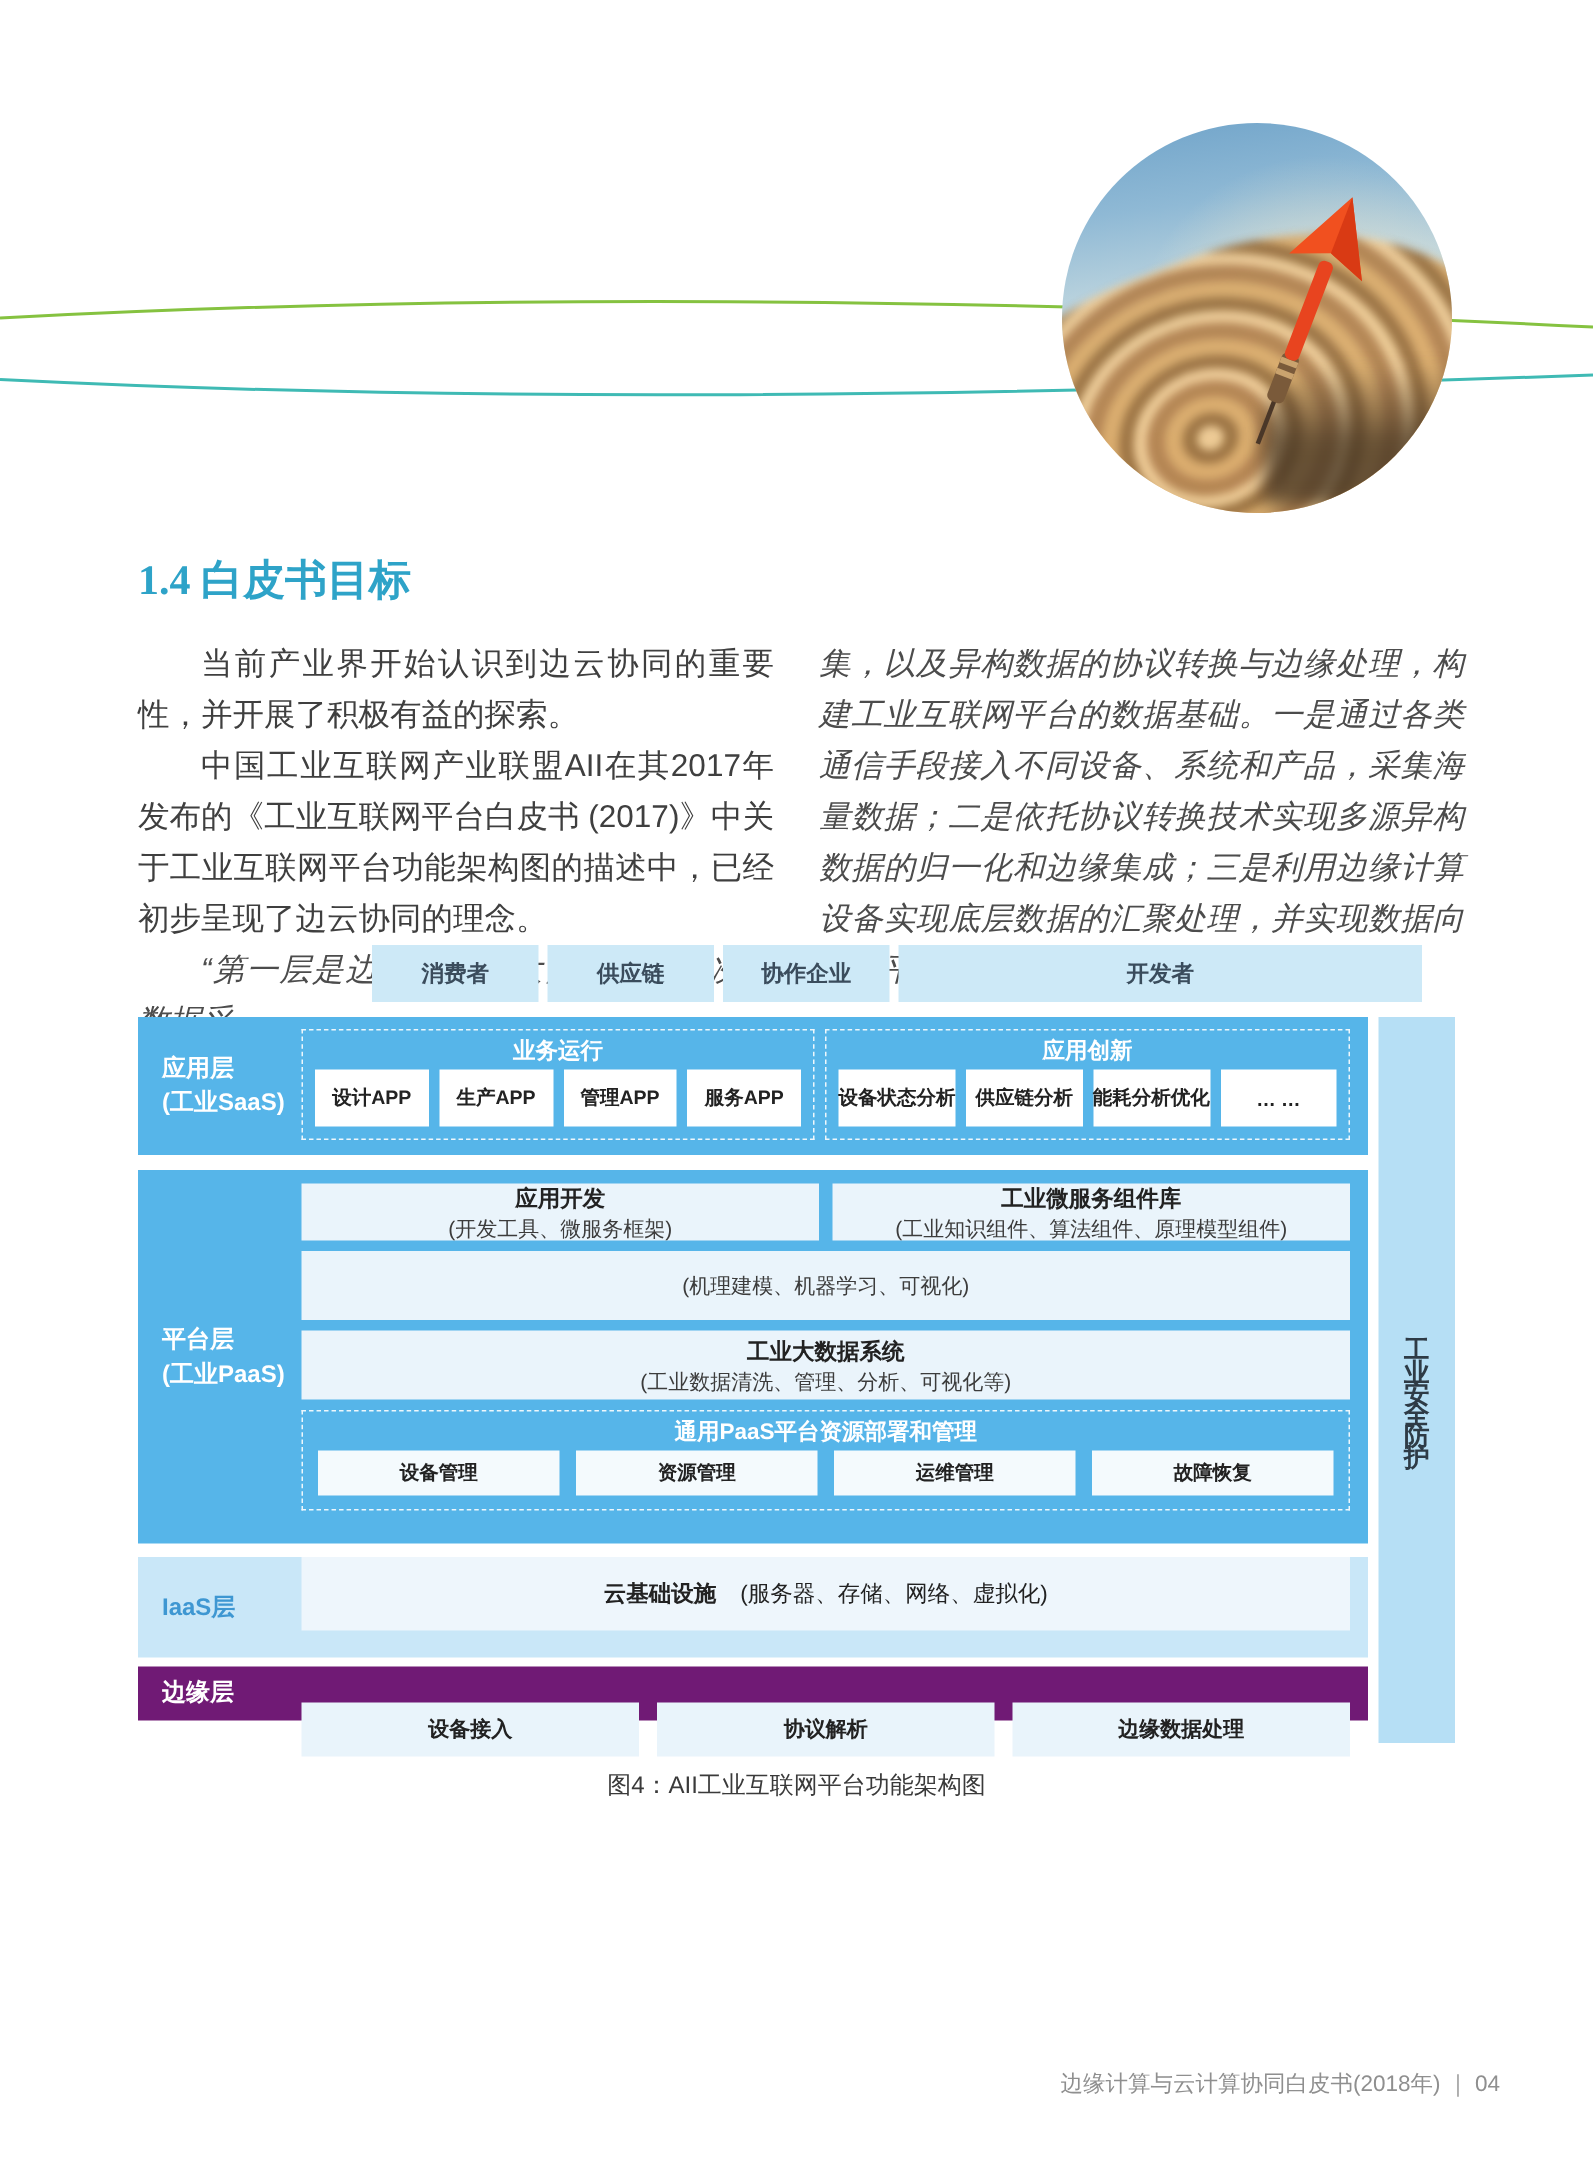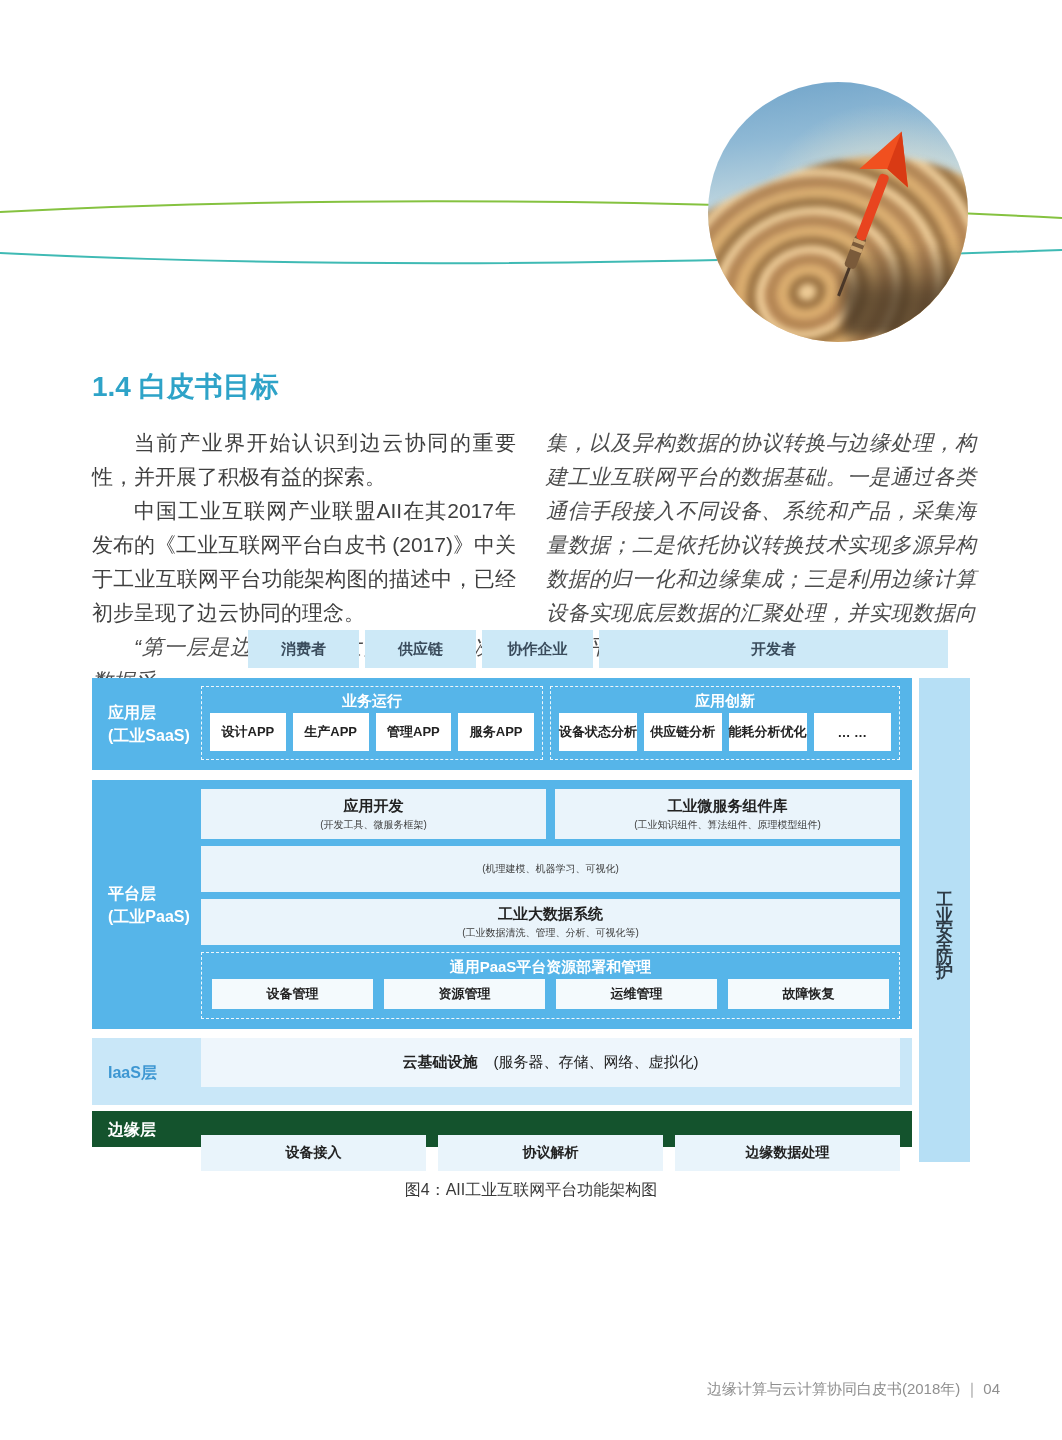--- a/index.html
+++ b/index.html
@@ -18,60 +18,60 @@
     background:radial-gradient(circle at 67% 58%,rgba(255,255,248,.98) 0%,rgba(255,247,222,.85) 11%,rgba(255,240,205,.38) 30%,rgba(255,240,205,0) 56%);}
   .photo .board{position:absolute;left:-34%;bottom:-52%;width:160%;height:118%;
     transform:rotate(-21deg);border-radius:45%;
     background:repeating-radial-gradient(ellipse at 48% 38%,#ecc994 0 9px,#9a7140 9px 19px,#d8aa6b 19px 31px,#b28250 31px 43px);
     filter:blur(3px);opacity:.95;}
   .photo .silhouette{position:absolute;right:-6%;bottom:2%;width:54%;height:36%;
     background:linear-gradient(180deg,rgba(96,74,48,0) 0%,rgba(74,57,38,.8) 55%);
     border-radius:40% 20% 0 0;filter:blur(6px);}
   .photo .dart{position:absolute;left:82px;top:34px;}
   
-  .title{position:absolute;left:92px;top:368px;margin:0;font-size:28px;font-weight:bold;color:#2ea3c8;}
+  .title{position:absolute;left:92px;top:368px;margin:0;font-size:28px;font-weight:bold;color:#2ea3c8;font-family:Liberation Serif, serif;}
   .columns{position:absolute;left:92px;top:426px;width:884px;display:flex;justify-content:space-between;}
   .col{width:424px;font-size:21px;line-height:34px;color:#3f3f3f;text-align:justify;}
   .col.right{width:430px;}
   .col p{margin:0;}
   .indent{text-indent:2em;}
   .quote{font-style:italic;color:#4c4c4c;}
   
   .diagram{position:absolute;left:92px;top:630px;width:878px;height:532px;z-index:3;font-size:14px;}
   .d-body{position:absolute;left:0;top:0;width:820px;}
   .top-row{display:flex;gap:6px;margin-left:113px;width:700px;height:38px;padding-left:43px;}
   .top-box{background:#cde9f7;color:#3a4c5c;font-weight:600;font-size:15px;
     display:flex;align-items:center;justify-content:center;}
   .top-box.w1{width:111px;} .top-box.grow{flex:1;}
   .band{position:relative;width:820px;}
   .band.blue{background:#56b5e9;}
   .band.app{margin-top:10px;height:92px;}
   .band.paas{margin-top:10px;height:249px;}
   .band.iaas{margin-top:8px;height:67px;background:#c9e7f8;}
-  .band.edge{margin-top:6px;height:36px;background:#14532d;}
+  .band.edge{margin-top:6px;height:36px;background:#701a75;}
   .band-label{position:absolute;left:16px;top:50%;transform:translateY(-50%);
     color:#ffffff;font-weight:bold;font-size:16px;line-height:23px;}
   .band-label.blue-text{color:#3e97d2;}
   .band-content{margin-left:109px;margin-right:12px;}
   
   .app-groups{display:flex;gap:7px;padding-top:8px;}
   .dash-group{border:1px dashed rgba(255,255,255,.9);padding:2px 8px 8px;}
   .dash-group.g1{width:324px;} .dash-group.g2{flex:1;}
   .group-title{color:#ffffff;font-weight:600;font-size:15px;text-align:center;height:24px;line-height:24px;}
   .group-items{display:flex;gap:7px;}
   .wbox{flex:1;background:#ffffff;color:#222;font-weight:bold;font-size:13px;height:38px;
     display:flex;align-items:center;justify-content:center;white-space:nowrap;}
   
   .paas-col{padding-top:9px;}
   .paas-row1{display:flex;gap:9px;margin-bottom:7px;}
   .lightbox{background:#eaf4fb;text-align:center;color:#222;}
-  .lb-half{flex:1;height:50px;display:flex;flex-direction:column;justify-content:center;}
+  .lb-half{flex:1;height:38px;display:flex;flex-direction:column;justify-content:center;}
   .lb-full{height:46px;display:flex;flex-direction:column;justify-content:center;margin-bottom:7px;}
   .lb-title{font-weight:bold;font-size:15px;line-height:21px;}
-  .lb-sub{font-size:10px;line-height:18px;color:#3c3c3c;}
+  .lb-sub{font-size:14px;line-height:18px;color:#3c3c3c;}
   .dash-group.paas{margin-top:1px;padding:2px 10px 9px;}
   .dash-group.paas .group-items{gap:11px;}
   .dash-group.paas .wbox{height:30px;background:#f4fafd;}
   
   .iaas-box{height:49px;margin-top:9px;display:flex;align-items:center;justify-content:center;
     font-size:15px;background:#eef6fc;gap:12px;}
   .iaas-box .b{font-weight:bold;margin-right:4px;}
   
   .edge-items{display:flex;gap:12px;padding-top:24px;}
   .edge-box{flex:1;height:36px;background:#e9f4fb;color:#222;font-weight:bold;font-size:14px;

